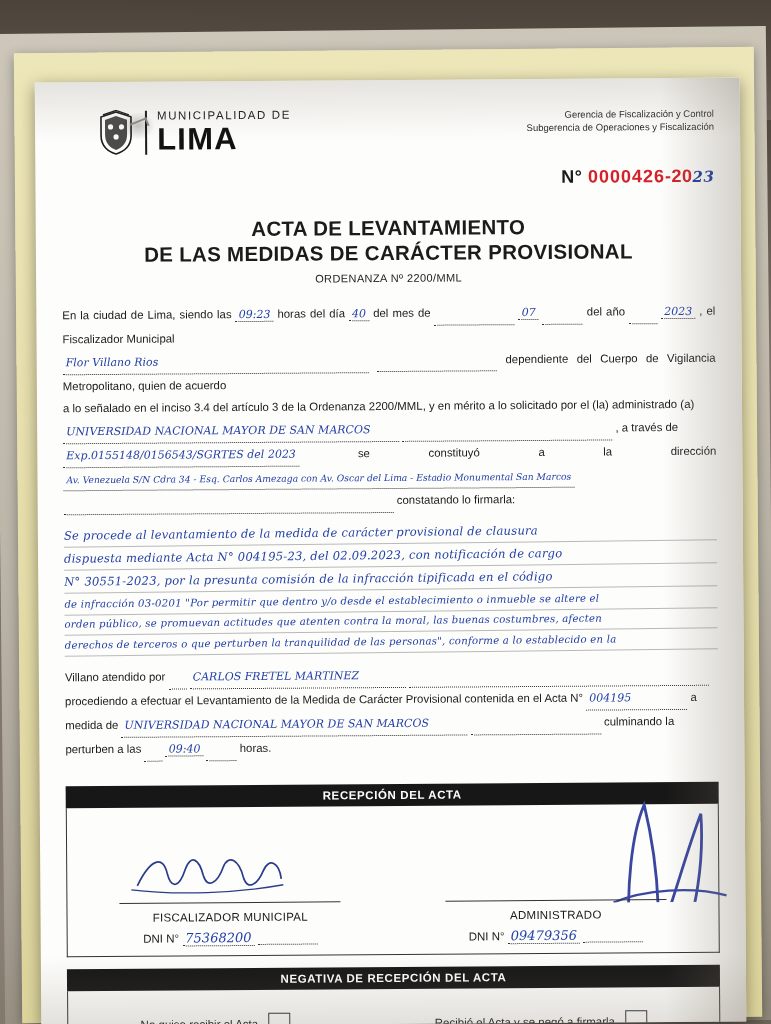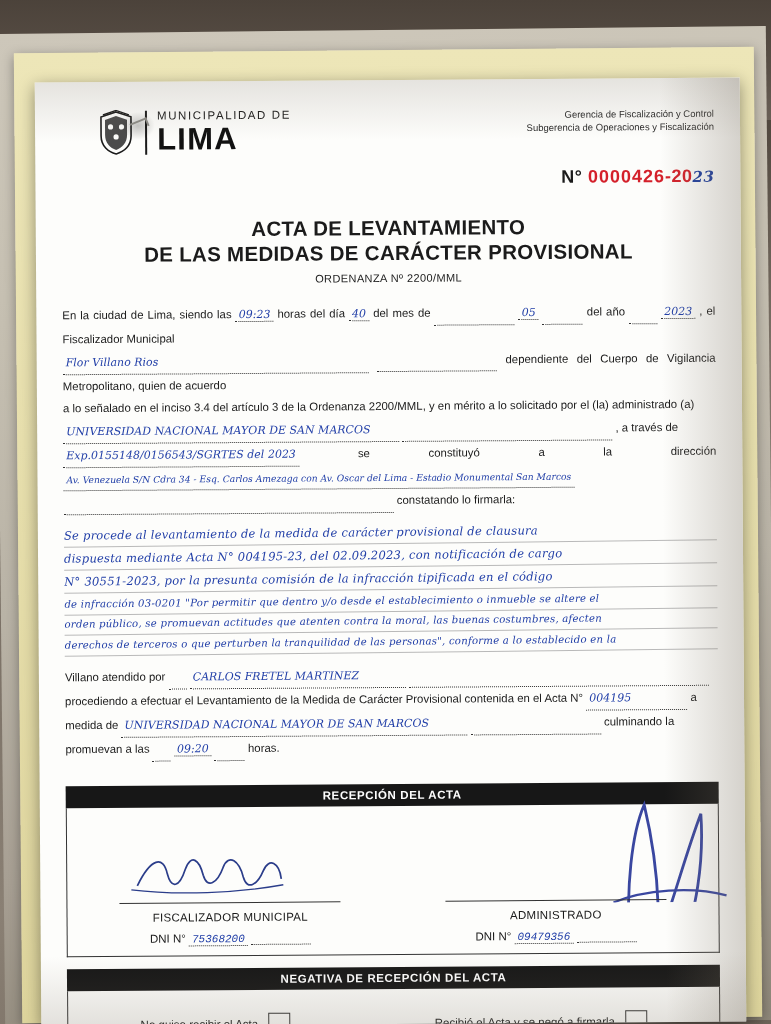--- a/index.html
+++ b/index.html
@@ -230,21 +230,21 @@
     font-size: 11.5px;
     letter-spacing: 0.3px;
   }
   .dni-row {
     position: absolute;
     left: 0; right: 0;
     bottom: 10px;
     text-align: center;
     font-size: 11.5px;
   }
-  .dni-row .fill { font-size: 11px; font-family: Liberation Mono, monospace; }
+  .dni-row .fill { font-size: 13px; }
   .scribble {
     position: absolute;
     bottom: 52px;
     left: 0; right: 0;
     height: 70px;
     pointer-events: none;
   }
   .negativa-box {
     border: 1px solid #333;
     border-top: none;
@@ -331,21 +331,21 @@
     <div class="subtitle">ORDENANZA Nº 2200/MML</div>
 
     <div class="body-text">
       <span class="ln">
         <span>En la ciudad de Lima, siendo las</span>
         <span class="fill">09:23</span>
         <span>horas del día</span>
         <span class="fill">40</span>
         <span>del mes de</span>
         <span class="dots" style="width:80px">&nbsp;</span>
-        <span class="fill">05</span>
+        <span class="fill">07</span>
         <span class="dots" style="width:40px">&nbsp;</span>
         <span>del año</span>
         <span class="dots" style="width:28px">&nbsp;</span>
         <span class="fill">2023</span>
         <span>, el Fiscalizador Municipal</span>
       </span>
       <span class="ln">
         <span class="fill" style="min-width:300px;display:inline-block">Flor Villano Rios</span>
         <span class="dots" style="width:120px">&nbsp;</span>
         <span>dependiente del Cuerpo de Vigilancia Metropolitano, quien de acuerdo</span>
@@ -390,23 +390,23 @@
         <span class="fill" style="min-width:95px;display:inline-block">004195</span>
         <span>a</span>
       </span>
       <span class="ln">
         <span>medida de</span>
         <span class="fill" style="min-width:340px;display:inline-block">UNIVERSIDAD NACIONAL MAYOR DE SAN MARCOS</span>
         <span class="dots" style="width:130px">&nbsp;</span>
         <span>culminando la</span>
       </span>
       <span class="ln">
-        <span>promuevan a las</span>
+        <span>perturben a las</span>
         <span class="dots" style="width:18px">&nbsp;</span>
-        <span class="fill">09:20</span>
+        <span class="fill">09:40</span>
         <span class="dots" style="width:30px">&nbsp;</span>
         <span>horas.</span>
       </span>
     </div>
 
     <div class="bar">RECEPCIÓN DEL ACTA</div>
     <div class="sign-box">
       <div class="sign-cell">
         <svg class="scribble" viewBox="0 0 340 70">
           <path d="M70 52 C84 24, 96 22, 100 40 C104 56, 112 54, 118 36 C124 20, 132 26, 136 42

